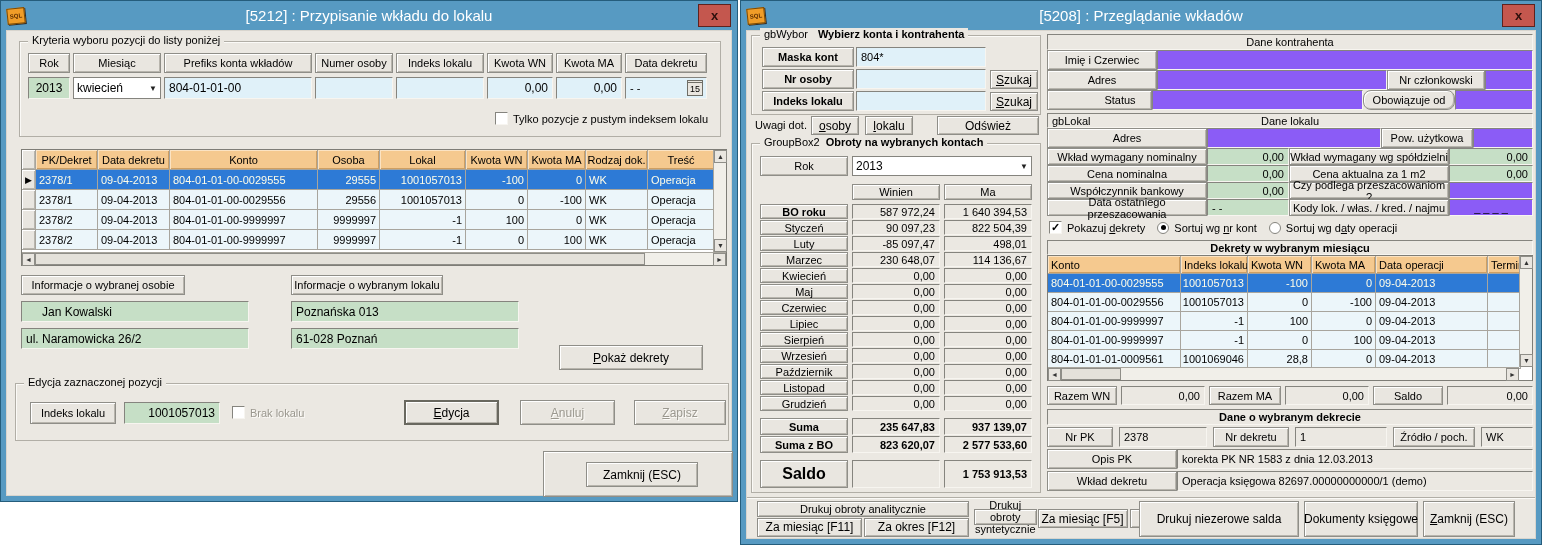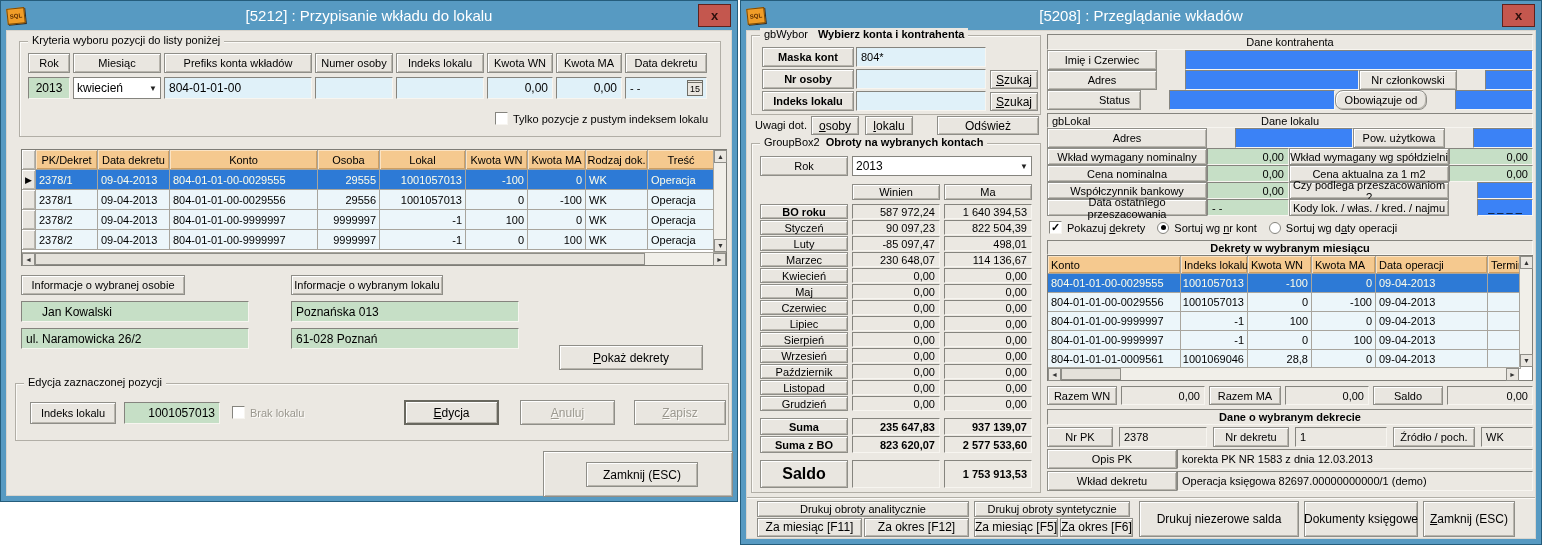--- a/index.html
+++ b/index.html
@@ -27,21 +27,21 @@
   .lft { display:flex; align-items:center; padding-left:4px; }
   .rgt { display:flex; align-items:center; justify-content:flex-end; padding-right:4px; }
   .bold { font-weight:bold; }
   .f11 { font-size:11px; }
   .btn { background:#e9e6e0; border:1px solid #8f8e88;
          box-shadow:inset 1px 1px 0 #ffffff, inset -1px -1px 0 #b8b5ad;
          display:flex; align-items:center; justify-content:center; font-size:12px; cursor:default; white-space:nowrap; }
   .btn-def { border:2px solid #69685f; }
   .dis { color:#9b988f; text-shadow:1px 1px 0 #fdfcf9; }
   .in { background:#e0f1f9; }
-  .wh { background:#3b82f6;margin-left:28px; }
+  .wh { background:#8b5cf6; }
   .grn { background:#c6dfc6; }
 
   .cb { width:13px; height:13px; background:#fff; border:1px solid; border-color:#85847e #f7f5f0 #f7f5f0 #85847e;
         display:inline-flex; align-items:center; justify-content:center; font-size:11px; font-weight:bold; flex:none; }
   .cb.off { color:transparent; }
   .radio { width:12px; height:12px; border-radius:50%; background:#fff; border:1px solid #85847e;
            display:inline-flex; align-items:center; justify-content:center; flex:none; }
   .radio .dot { width:5px; height:5px; border-radius:50%; background:#000; }
 
   .combo { background:#fff; border:1px solid #85847e; display:flex; align-items:center; padding-left:3px; }
@@ -348,21 +348,21 @@
       <div class="rz ctr f11" style="width:110px;height:20px;">Imię i Czerwiec</div>
       <div class="sk wh lft f11" style="flex:1;height:20px;"></div>
     </div>
     <div class="abs" style="left:300px;top:39px;width:486px;display:flex;">
       <div class="rz ctr f11" style="width:110px;height:20px;">Adres</div>
       <div class="sk wh lft f11" style="flex:1;height:20px;"></div>
       <div class="rz ctr f11" style="width:98px;height:20px;">Nr członkowski</div>
       <div class="sk wh lft f11" style="width:48px;height:20px;"></div>
     </div>
     <div class="abs" style="left:300px;top:59px;width:486px;display:flex;">
-      <div class="rz ctr f11" style="width:94px;height:20px;padding-left:41px;">Status</div>
+      <div class="rz ctr f11" style="width:105px;height:20px;padding-left:41px;">Status</div>
       <div class="sk wh lft f11" style="flex:1;height:20px;"></div>
       <div class="rz ctr f11" style="width:92px;height:20px;border-radius:8px;">Obowiązuje od</div>
       <div class="sk wh lft f11" style="width:78px;height:20px;"></div>
     </div>
 
     <div class="sk abs ctr f11" style="left:300px;top:82px;width:486px;height:15px;position:absolute;">
       <span class="abs smalltag" style="left:4px;">gbLokal</span>
       <span>Dane lokalu</span>
     </div>
     <div class="abs" style="left:300px;top:97px;width:486px;display:flex;">
@@ -504,21 +504,21 @@
     </div>
 
     <div class="abs" style="left:0;right:0;top:466px;height:42px;border-top:1px solid #b1aea6;box-shadow:0 1px 0 #fbfaf7 inset;display:flex;align-items:center;padding:0 4px;gap:5px;">
       <div style="width:212px;display:flex;flex-direction:column;gap:1px;margin-left:6px;">
         <div class="rz ctr f11" style="height:16px;">Drukuj obroty analitycznie</div>
         <div style="display:flex;gap:2px;">
           <div class="btn f11" style="width:105px;height:19px;">Za miesiąc [F11]</div>
           <div class="btn f11" style="width:105px;height:19px;">Za okres [F12]</div>
         </div>
       </div>
-      <div style="width:156px;display:flex;flex-direction:column;gap:1px;">
+      <div style="width:156px;display:flex;flex-direction:row;gap:1px;">
         <div class="rz ctr f11" style="height:16px;">Drukuj obroty syntetycznie</div>
         <div style="display:flex;gap:2px;">
           <div class="btn f11" style="width:90px;height:19px;">Za miesiąc [F5]</div>
           <div class="btn f11" style="width:90px;height:19px;">Za okres [F6]</div>
         </div>
       </div>
       <div class="btn" style="width:160px;height:36px;margin-left:4px;">Drukuj niezerowe salda</div>
       <div class="btn" style="width:114px;height:36px;">Dokumenty księgowe</div>
       <div class="btn" style="width:92px;height:36px;"><u>Z</u>amknij (ESC)</div>
     </div>

